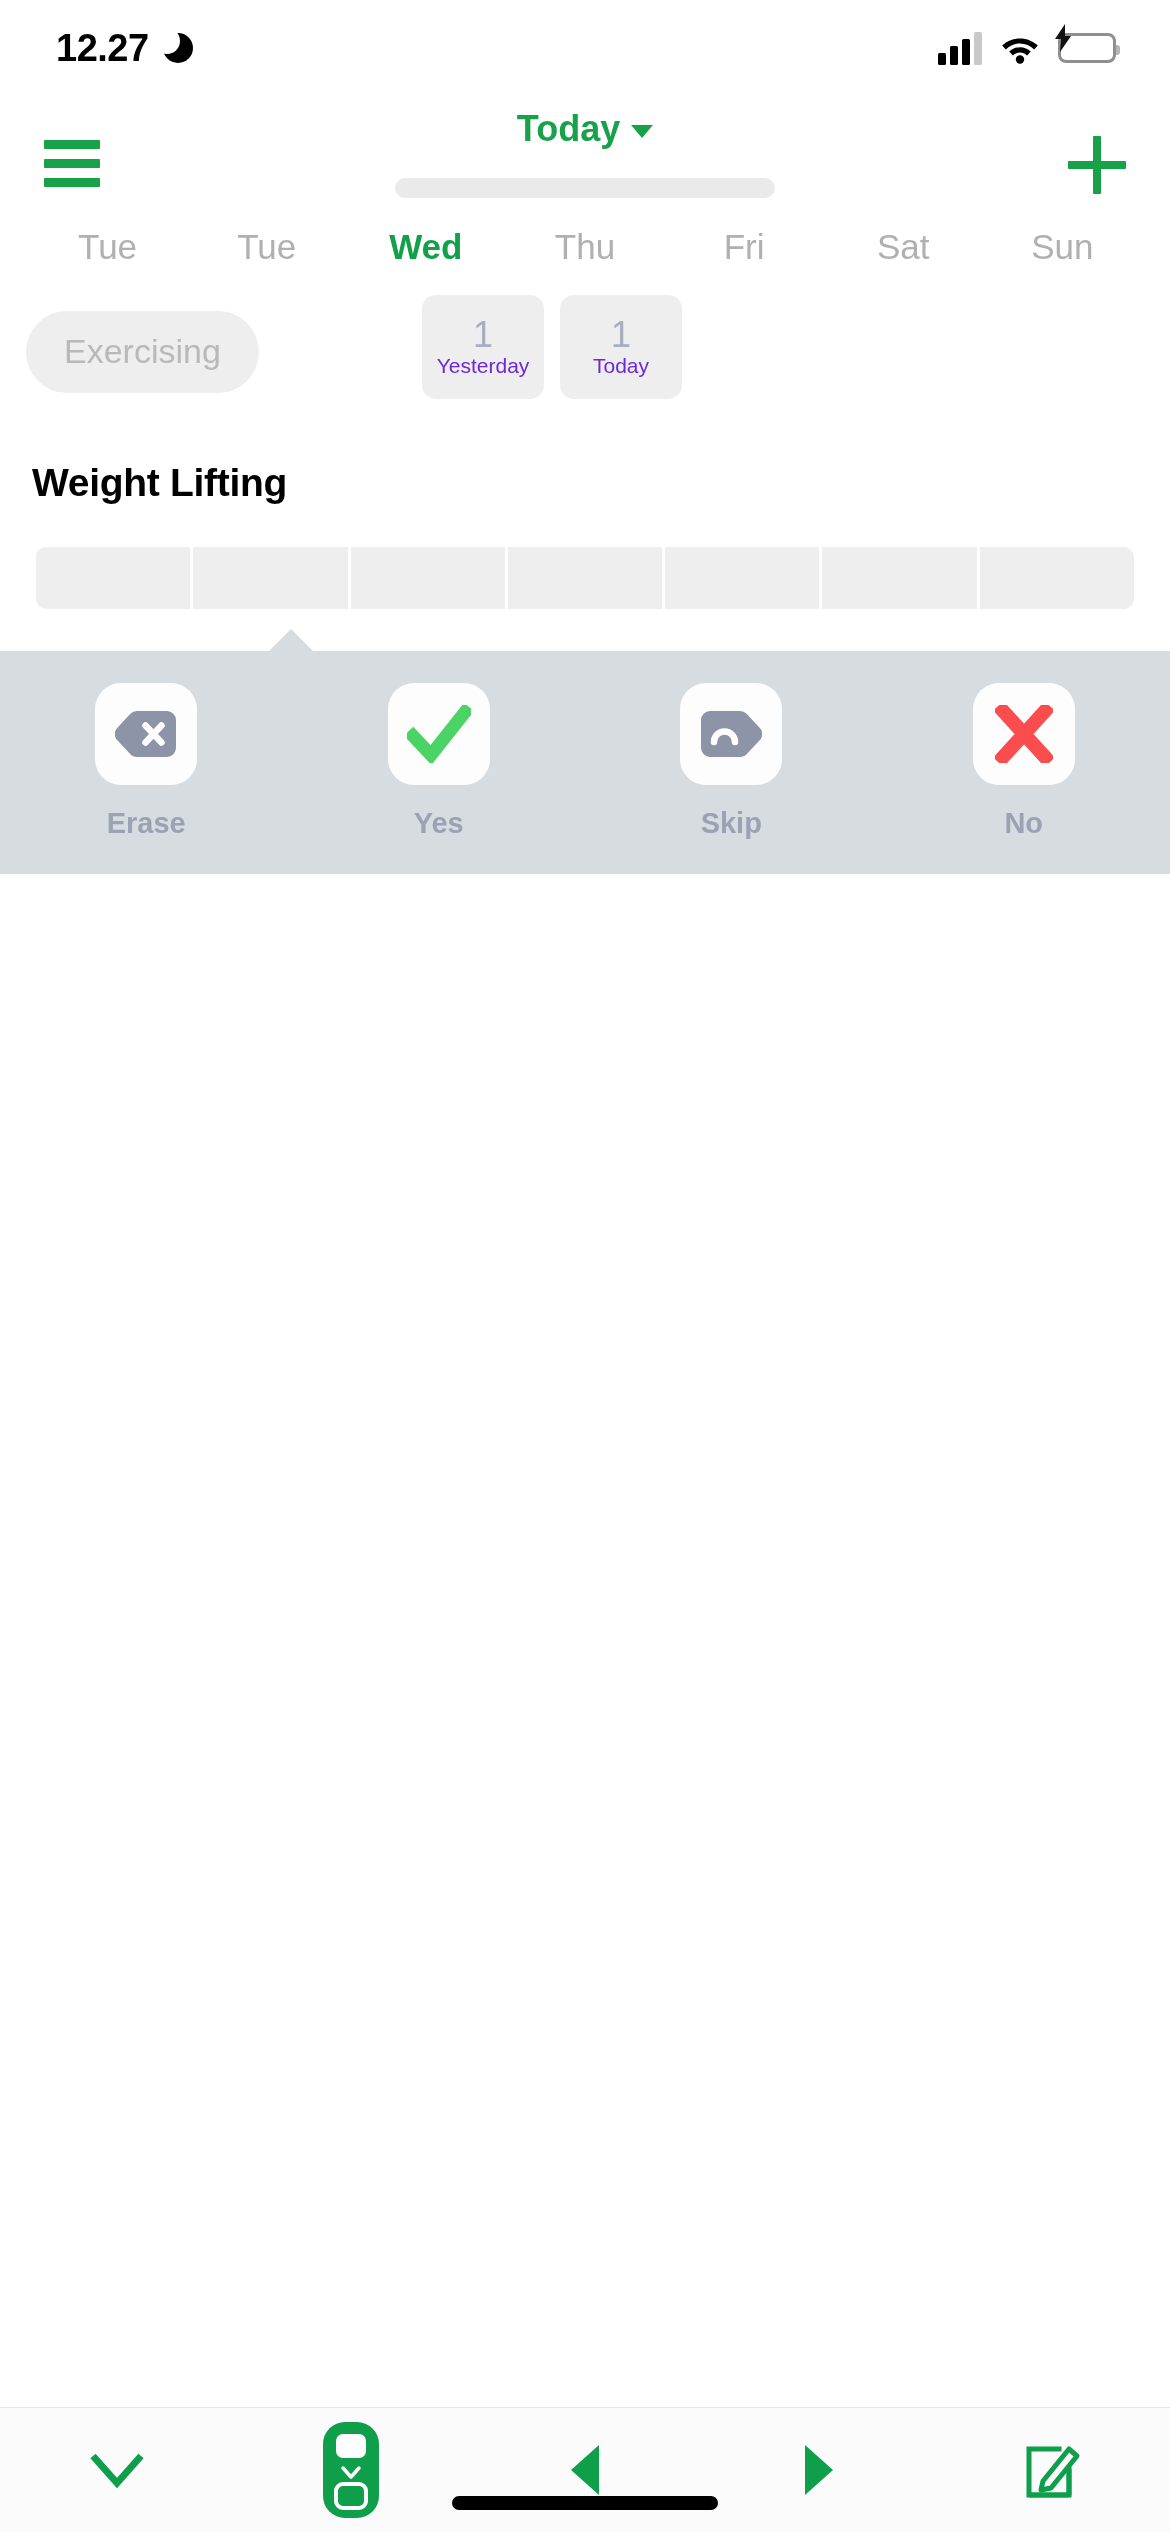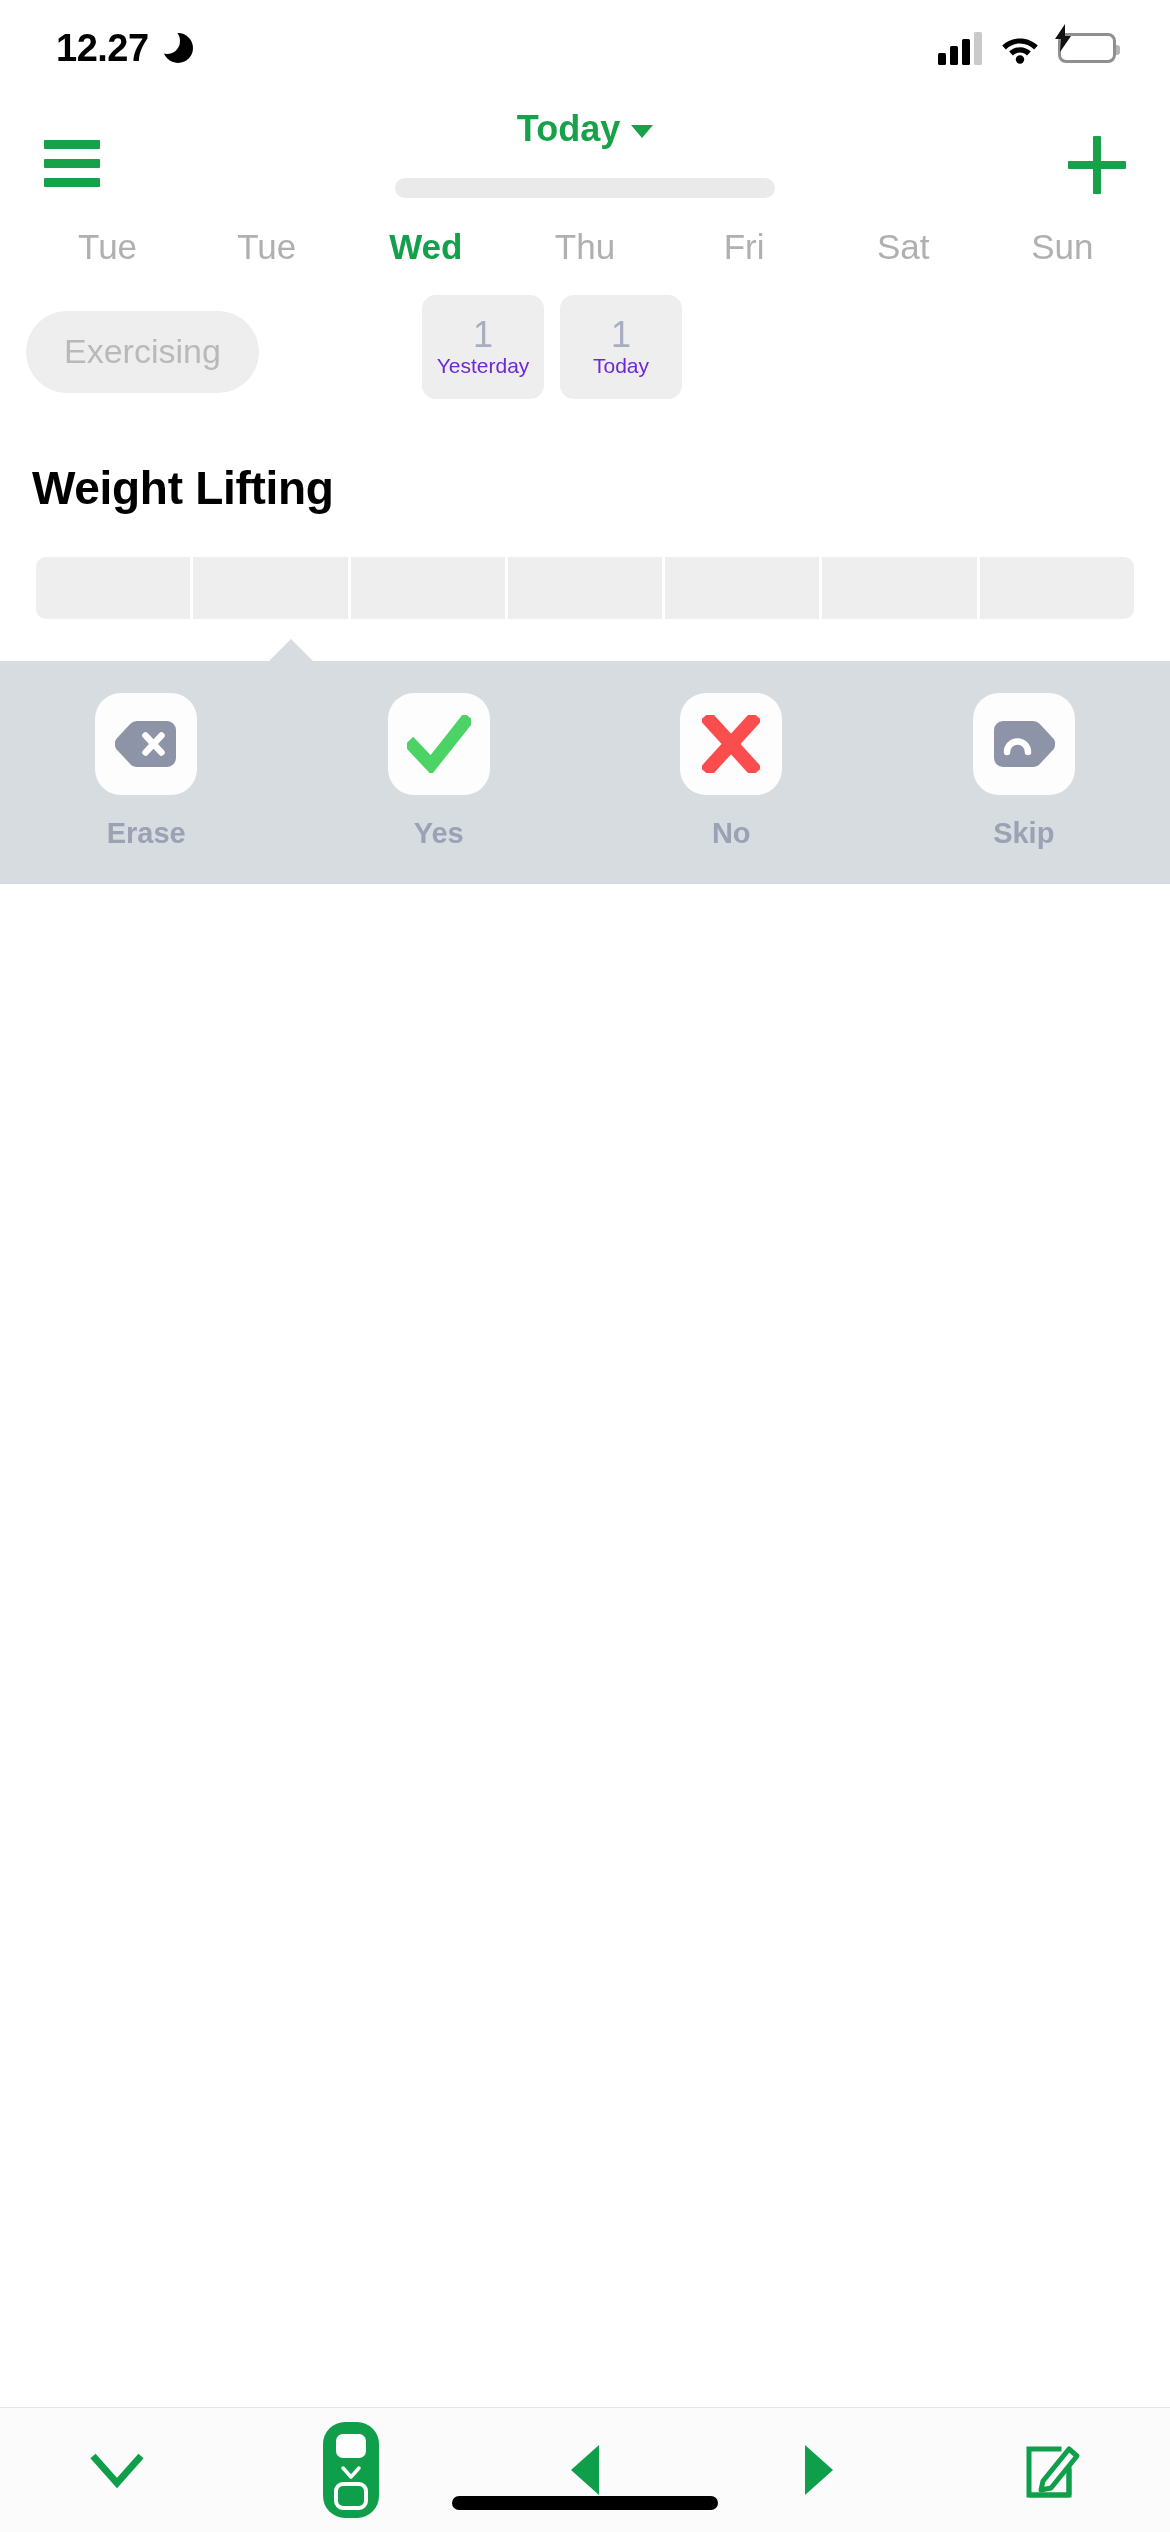--- a/index.html
+++ b/index.html
@@ -238,21 +238,21 @@
   }
   .stat-label {
     font-size: 21px;
     color: #6d28d9;
     line-height: 1;
   }
 
   
   .habit-title {
     margin: 34px 0 0 32px;
-    font-size: 46px;
+    font-size: 39px;
     font-weight: 700;
     color: #000;
     letter-spacing: -0.3px;
   }
   .track-grid {
     display: flex;
     margin: 42px 36px 0 36px;
     gap: 3px;
   }
   .track-cell {
@@ -435,37 +435,37 @@
       <div class="action-btn">
         <svg width="64" height="58" viewBox="0 0 64 58">
           <path d="M6 31 L24 50 L58 7" stroke="#4cd366" stroke-width="13" fill="none" stroke-linecap="square" stroke-linejoin="miter"></path>
         </svg>
       </div>
       <div class="action-label">Yes</div>
     </div>
 
     <div class="action-item">
       <div class="action-btn">
-        <svg width="58" height="58" viewBox="0 0 58 58">
-          <path d="M8 6 L50 52 M50 6 L8 52" stroke="#fb4d4d" stroke-width="14" stroke-linecap="square"></path>
-        </svg>
-      </div>
-      <div class="action-label">No</div>
-    </div>
-
-    <div class="action-item">
-      <div class="action-btn">
         <svg width="62" height="50" viewBox="0 0 62 50">
           <path d="M40 2H10a9 9 0 0 0-9 9v28a9 9 0 0 0 9 9h30c2.5 0 4.9-1 6.6-2.8l12.8-13.6a9 9 0 0 0 0-13.2L46.6 4.8A9 9 0 0 0 40 2z" fill="#8d94a8"></path>
           <path d="M14 33a10.5 10.5 0 0 1 21 0" stroke="#ffffff" stroke-width="6.5" fill="none" stroke-linecap="round"></path>
         </svg>
       </div>
       <div class="action-label">Skip</div>
     </div>
 
+    <div class="action-item">
+      <div class="action-btn">
+        <svg width="58" height="58" viewBox="0 0 58 58">
+          <path d="M8 6 L50 52 M50 6 L8 52" stroke="#fb4d4d" stroke-width="14" stroke-linecap="square"></path>
+        </svg>
+      </div>
+      <div class="action-label">No</div>
+    </div>
+
   </div>
 </div>
 
 <div class="canvas-blank"></div>
 
 <div class="bottom-bar">
 
   <div class="bottom-item">
     <svg width="58" height="36" viewBox="0 0 58 36">
       <path d="M5 4 L29 31 L53 4" stroke="#0f9e4a" stroke-width="7" fill="none" stroke-linecap="butt" stroke-linejoin="miter"></path>

